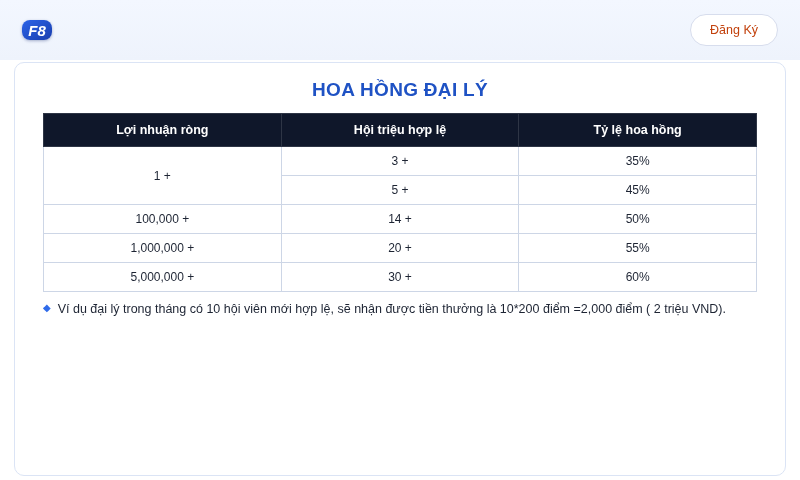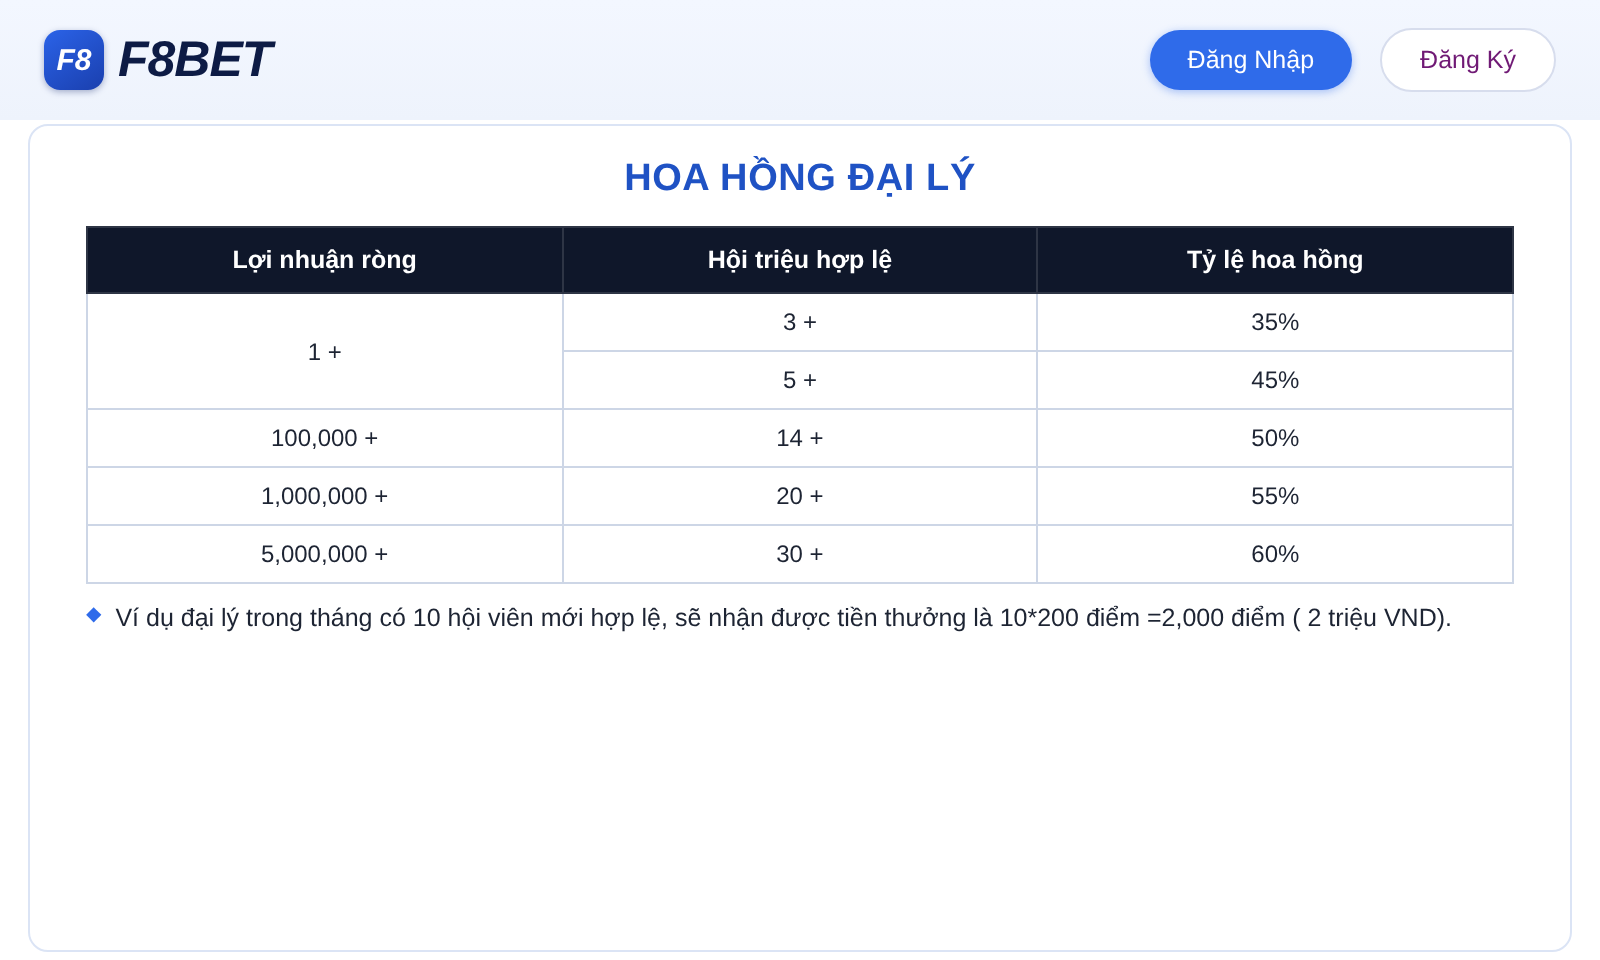--- a/index.html
+++ b/index.html
@@ -19,21 +19,21 @@
     display: flex;
     align-items: center;
     padding: 0 22px;
   }
   .logo {
     display: flex;
     align-items: center;
     gap: 7px;
   }
   .logo-badge {
-    width: 30px; height: 30px;
+    width: 30px; height: 20px;
     border-radius: 8px;
     background: linear-gradient(145deg,#2b63e8 0%, #1a3fae 100%);
     color: #fff;
     font-weight: bold;
     font-size: 15px;
     display: flex;
     align-items: center;
     justify-content: center;
     font-style: italic;
     box-shadow: 0 1px 3px rgba(20,40,110,.35);
@@ -56,21 +56,21 @@
     color: #fff;
     border: none;
     border-radius: 16px;
     font-size: 12.5px;
     padding: 8px 19px;
     cursor: pointer;
     box-shadow: 0 1px 4px rgba(47,107,234,.4);
   }
   .btn-register {
     background: #fff;
-    color: #701a75;
+    color: #c2410c;
     border: 1px solid #d7dded;
     border-radius: 16px;
     font-size: 12.5px;
     padding: 8px 19px;
     cursor: pointer;
   }
 
   
   .card {
     margin: 2px 14px 0 14px;
@@ -147,24 +147,22 @@
     flex: 0 0 auto;
   }
   .bullet-text { flex: 1; }
 </style>
 </head>
 <body>
 
 <div class="header">
   <div class="logo">
     <div class="logo-badge">F8</div>
-    <div class="logo-text">F8BET</div>
   </div>
   <div class="header-actions">
-    <button class="btn-login">Đăng Nhập</button>
     <button class="btn-register">Đăng Ký</button>
   </div>
 </div>
 
 <div class="card">
 
   <div class="title">HOA HỒNG ĐẠI LÝ</div>
 
   <table class="t1">
     <thead>

